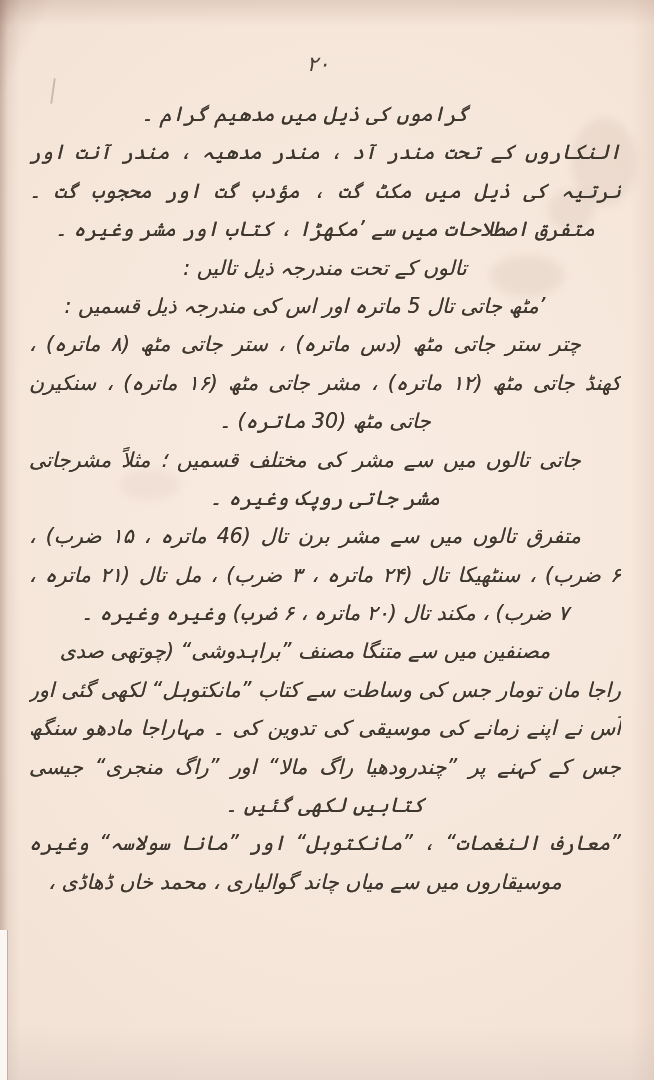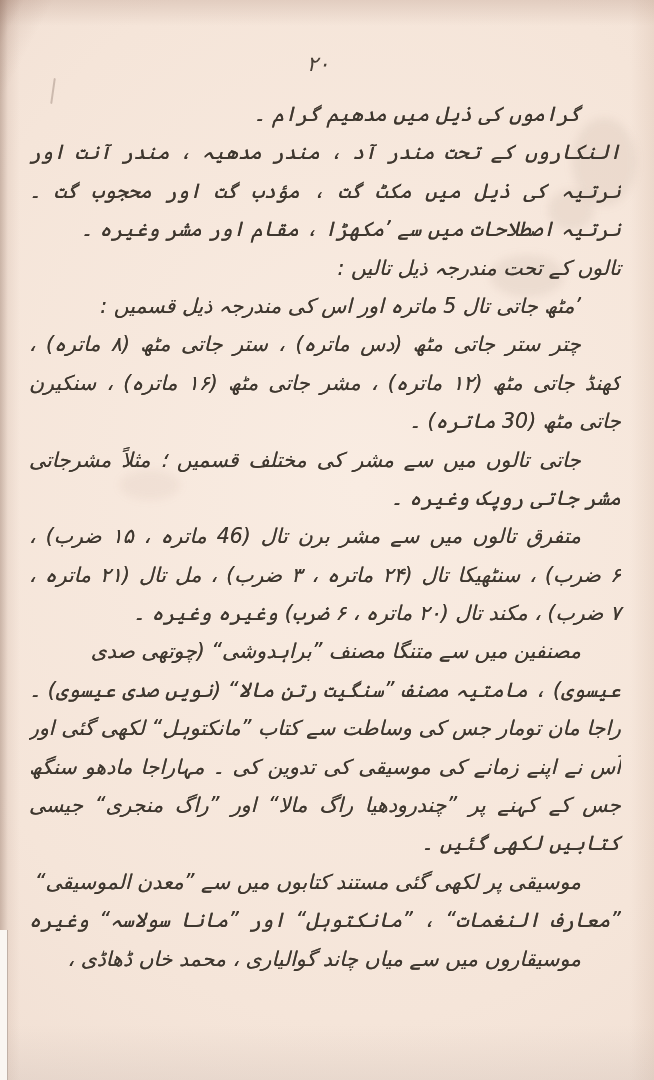--- a/index.html
+++ b/index.html
@@ -43,21 +43,21 @@
   }
   .text-block{
     position:absolute;top:95px;right:33px;left:29px;
     direction:rtl;unicode-bidi:embed;
     color:#3e372f;
     font-size:20.5px;
     text-shadow:0 0 .6px rgba(62,51,40,.75);
   }
   .line{
     height:38.4px;line-height:38.4px;white-space:nowrap;
-    text-align:right;
+    text-align:center;
   }
   .line.full{
     white-space:normal;text-align:justify;text-align-last:justify;
     text-justify:inter-word;overflow:hidden;
   }
   .line.indent{padding-right:40px;}
 </style>
 </head>
 <body>
 
@@ -74,35 +74,33 @@
   <div class="blot b2"></div>
   <div class="blot b3"></div>
   <div class="blot b4"></div>
 
   <div class="pageno">۲۰</div>
 
   <div class="text-block">
     <div class="line indent">گراموں کی ذیل میں مدھیم گرام ۔</div>
     <div class="line full">النکاروں کے تحت مندر آد ، مندر مدھیہ ، مندر آنت اور مہاوجر ۔</div>
     <div class="line full">نرتیہ کی ذیل میں مکٹ گت ، مؤدب گت اور محجوب گت ۔</div>
-    <div class="line">نرتیہ اصطلاحات میں سے ’مکھڑا ، مقام اور مشر وغیرہ ۔</div>
+    <div class="line">متفرق اصطلاحات میں سے ’مکھڑا ، کتاب اور مشر وغیرہ ۔</div>
     <div class="line">تالوں کے تحت مندرجہ ذیل تالیں :</div>
     <div class="line indent">’مٹھ جاتی تال 5 ماترہ اور اس کی مندرجہ ذیل قسمیں :</div>
     <div class="line indent full">چتر ستر جاتی مٹھ (دس ماترہ) ، ستر جاتی مٹھ (۸ ماترہ) ،</div>
     <div class="line full">کھنڈ جاتی مٹھ (۱۲ ماترہ) ، مشر جاتی مٹھ (۱۶ ماترہ) ، سنکیرن</div>
     <div class="line">جاتی مٹھ (30 ماترہ) ۔</div>
     <div class="line indent full">جاتی تالوں میں سے مشر کی مختلف قسمیں ؛ مثلاً مشرجاتی مٹھ ،</div>
     <div class="line">مشر جاتی روپک وغیرہ ۔</div>
     <div class="line indent full">متفرق تالوں میں سے مشر برن تال (46 ماترہ ، ۱۵ ضرب) ،</div>
     <div class="line full">۶ ضرب) ، سنٹھیکا تال (۲۴ ماترہ ، ۳ ضرب) ، مل تال (۲۱ ماترہ ،</div>
     <div class="line">۷ ضرب) ، مکند تال (۲۰ ماترہ ، ۶ ضرب) وغیرہ وغیرہ ۔</div>
     <div class="line indent">مصنفین میں سے متنگا مصنف ”براہدوشی“ (چوتھی صدی</div>
-    <div class="line full">عیسوی) ، مامتیہ مصنف ”سنگیت رتن مالا“ (نویں صدی عیسوی) ۔</div>
     <div class="line full">راجا مان تومار جس کی وساطت سے کتاب ”مانکتوہل“ لکھی گئی اور</div>
     <div class="line full">اُس نے اپنے زمانے کی موسیقی کی تدوین کی ۔ مہاراجا مادھو سنگھ</div>
     <div class="line full">جس کے کہنے پر ”چندرودھیا راگ مالا“ اور ”راگ منجری“ جیسی</div>
     <div class="line">کتابیں لکھی گئیں ۔</div>
-    <div class="line indent">موسیقی پر لکھی گئی مستند کتابوں میں سے ”معدن الموسیقی“</div>
     <div class="line full">”معارف النغمات“ ، ”مانکتوہل“ اور ”مانا سولاسہ“ وغیرہ وغیرہ ۔</div>
     <div class="line indent">موسیقاروں میں سے میاں چاند گوالیاری ، محمد خاں ڈھاڈی ،</div>
   </div>
 
 </div>
 
 </body></html>

